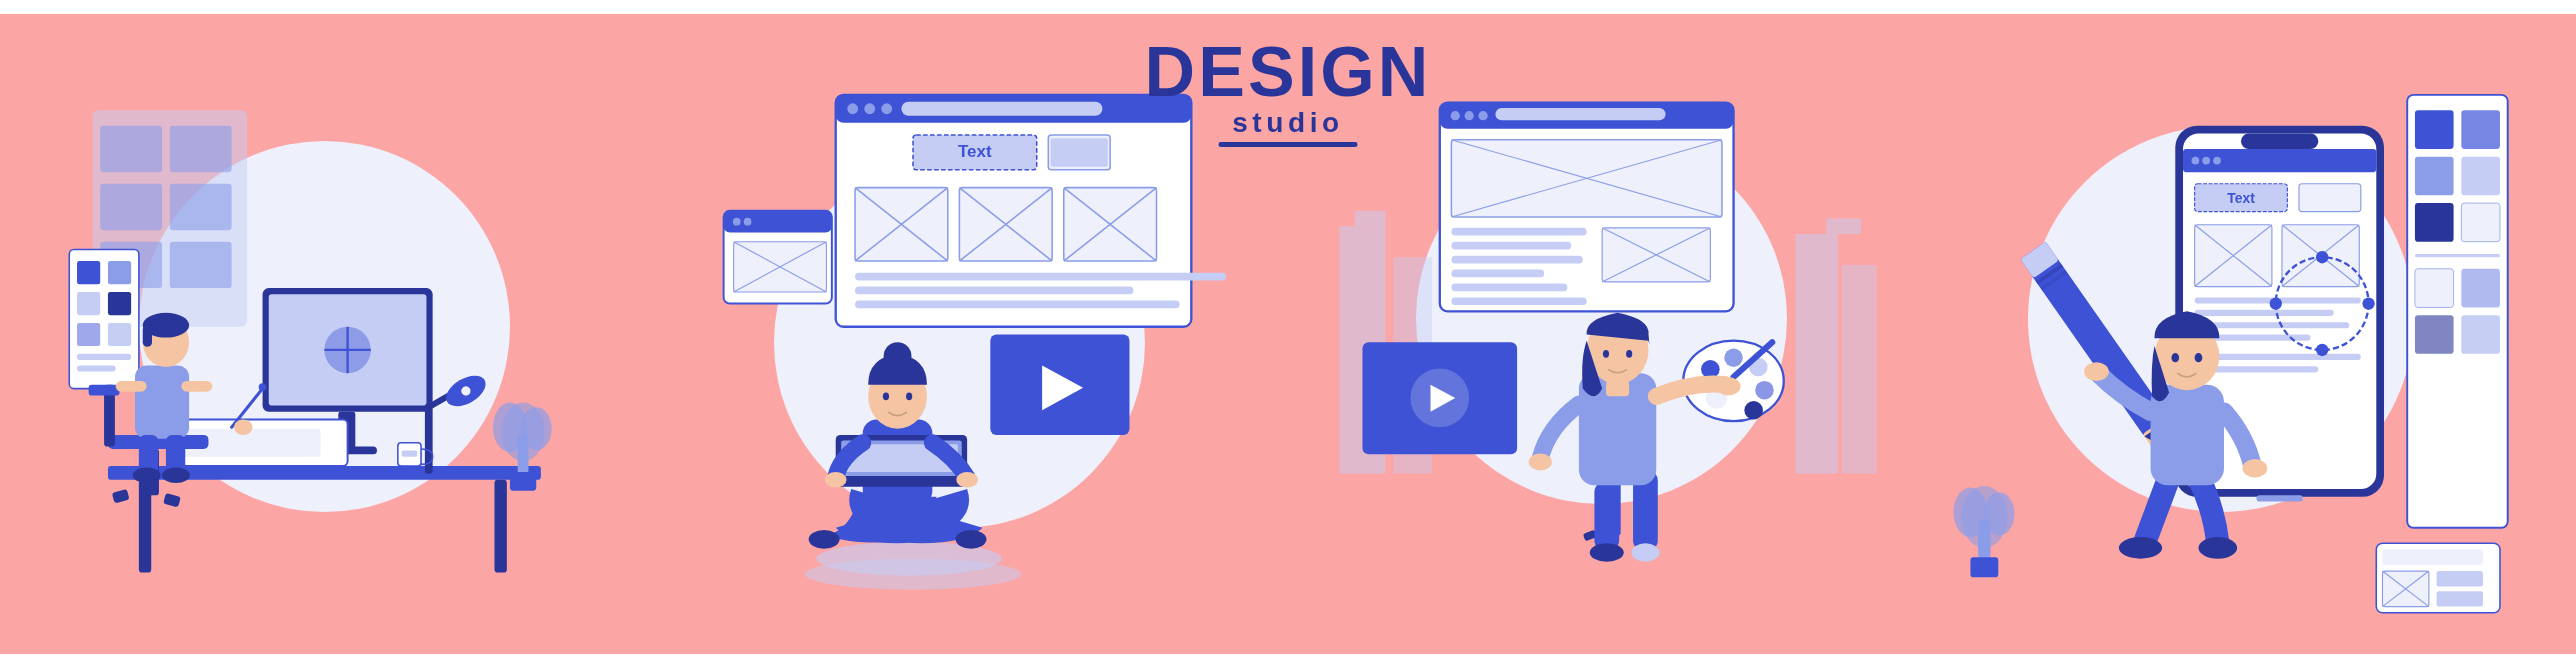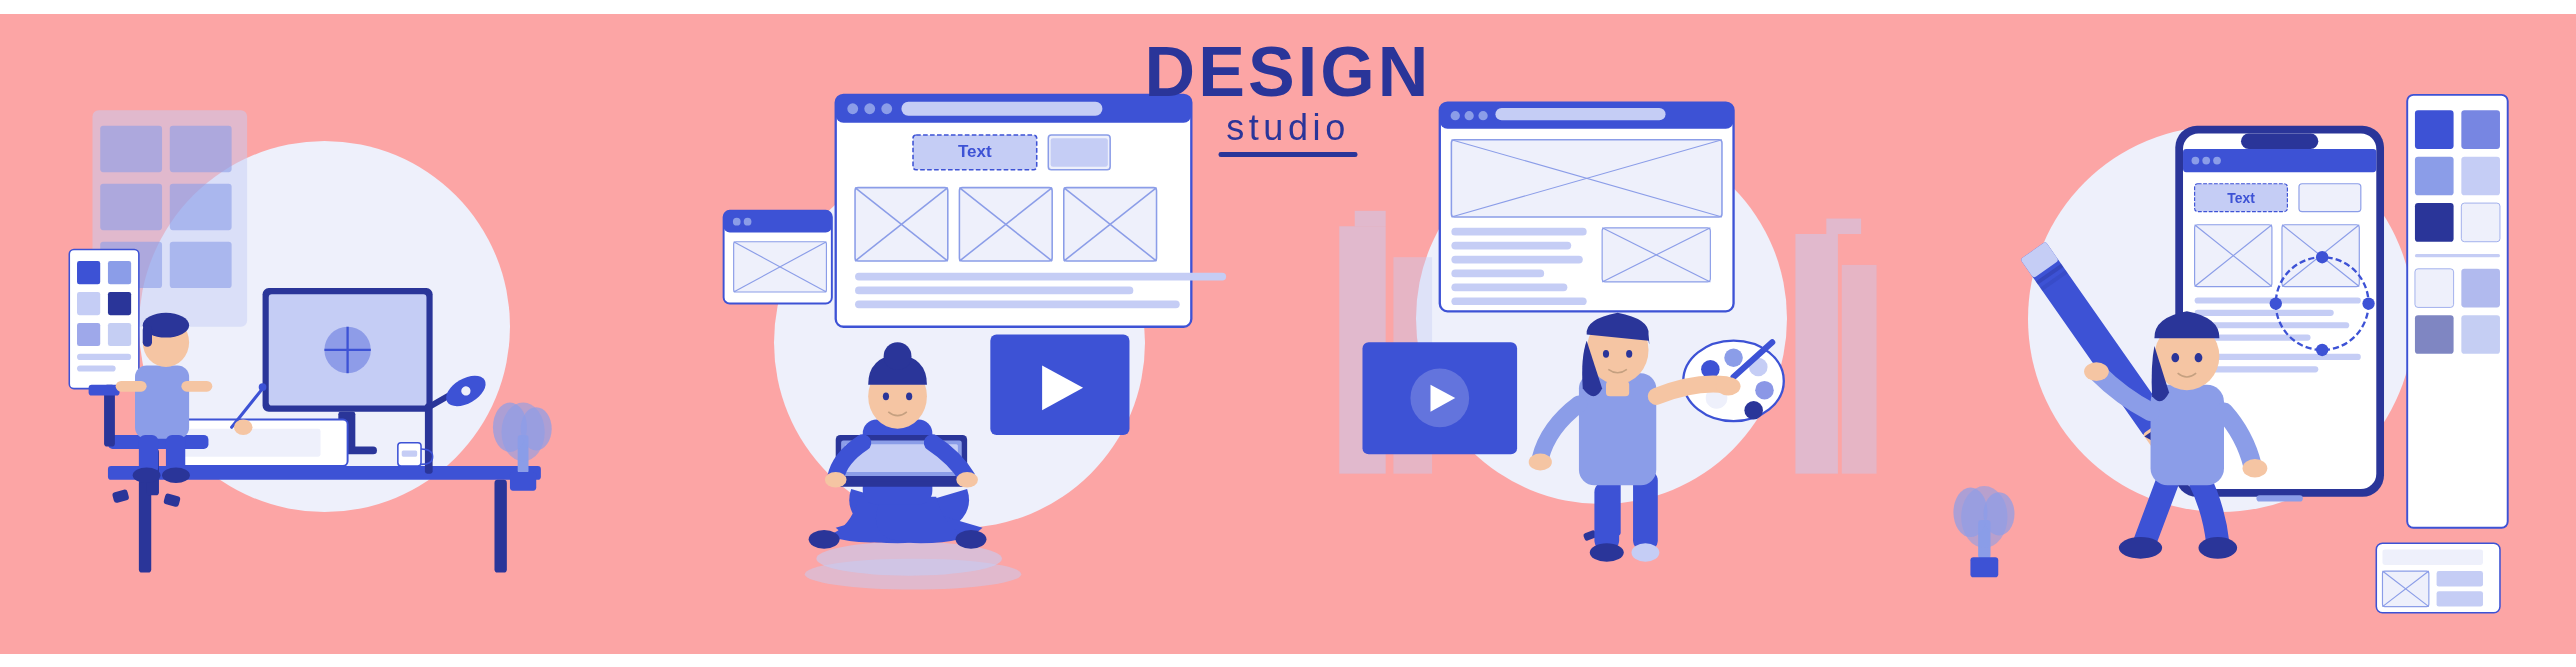--- a/index.html
+++ b/index.html
@@ -31,22 +31,22 @@
       z-index: 10;
     }
     .title-design {
       font-size: 70px;
       font-weight: 900;
       color: #2a3599;
       letter-spacing: 3.1px;
       line-height: 1;
     }
     .title-studio {
-      font-size: 36px;
-      font-weight: 400;
+      font-size: 28px;
+      font-weight: 700;
       color: #2a3599;
       letter-spacing: 4.6px;
     }
     .title-underline {
       width: 139px;
       height: 4.6px;
       background: #2a3599;
       border-radius: 2.3px;
       margin: 3.1px auto 0;
     }

